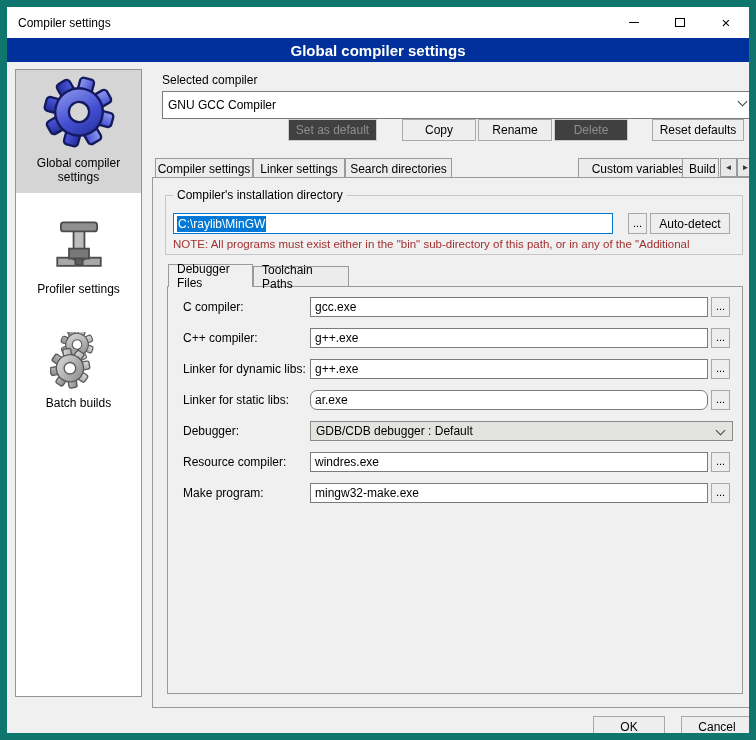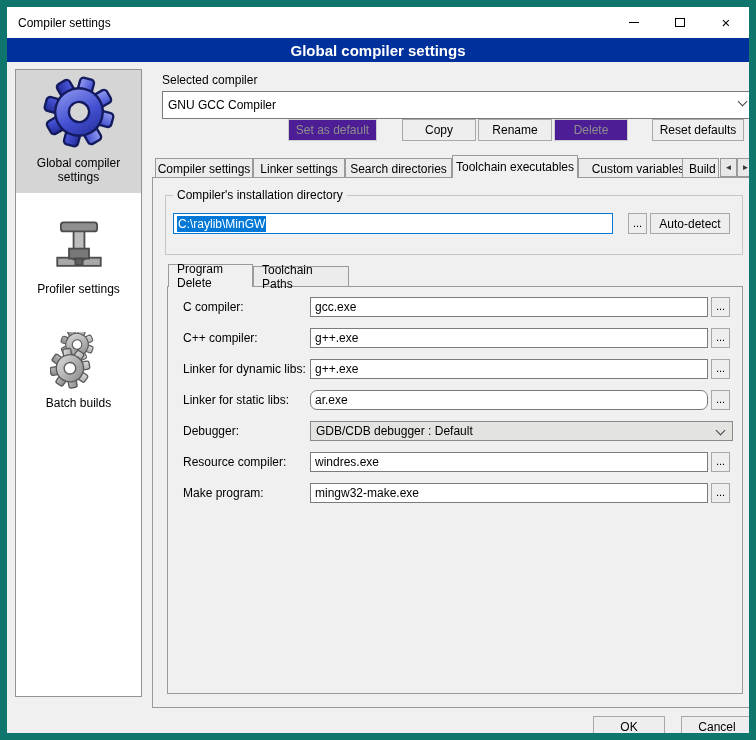--- a/index.html
+++ b/index.html
@@ -29,21 +29,21 @@
   
   .label { position:absolute; font-size:12px; }
   .combo { position:absolute; height:28px; background:#fff; border:1px solid #7b7b7b; display:flex; align-items:center;
            padding-left:5px; font-size:12px; }
   .combo .chev { position:absolute; right:8px; top:6px; width:7px; height:7px;
                  border-right:1.5px solid #444; border-bottom:1.5px solid #444; transform:rotate(45deg); }
   .combo.gray { background:#e3e3e0; border-color:#898989; }
 
   .btn { position:absolute; height:22px; background:#eeeeee; border:1px solid #a8a8a8; font-size:12px;
          display:flex; align-items:center; justify-content:center; cursor:default; }
-  .btn.disabled { background:#4c1d95; border-color:#cccccc; color:#8e8e8e; }
+  .btn.disabled { background:#404040; border-color:#cccccc; color:#8e8e8e; }
 
   
   .tab { position:absolute; top:151px; height:20px; background:#ececec; border:1px solid #9a9a9a; border-bottom:none;
          display:flex; align-items:center; justify-content:center; font-size:12px; padding:0 6px; white-space:nowrap; overflow:hidden; }
   .tab.active { top:148px; height:23px; background:#f0f0f0; z-index:3; }
   .tabscroll { position:absolute; top:151px; width:17px; height:19px; background:#e8e8e8; border:1px solid #9a9a9a;
                display:flex; align-items:center; justify-content:center; font-size:8px; color:#333; }
 
   .panel { position:absolute; left:145px; top:170px; width:603px; height:531px; background:#f0f0f0; border:1px solid #9a9a9a; z-index:1; }
 
@@ -176,43 +176,43 @@
 
   <div class="btn disabled" style="left:281px; top:112px; width:89px;">Set as default</div>
   <div class="btn" style="left:395px; top:112px; width:74px;">Copy</div>
   <div class="btn" style="left:471px; top:112px; width:74px;">Rename</div>
   <div class="btn disabled" style="left:547px; top:112px; width:74px;">Delete</div>
   <div class="btn" style="left:645px; top:112px; width:92px;">Reset defaults</div>
 
   <div class="tab" style="left:148px; width:98px;">Compiler settings</div>
   <div class="tab" style="left:246px; width:92px;">Linker settings</div>
   <div class="tab" style="left:338px; width:107px;">Search directories</div>
-  <div class="tab active" style="left:445px; width:126px;">Toolchain executables</div>
   <div class="tab" style="left:571px; width:120px;">Custom variables</div>
   <div class="tab" style="left:675px; width:37px; justify-content:flex-start;">Build options</div>
   <div class="tabscroll" style="left:713px;">
       <span>◄</span>
     </div>
   <div class="tabscroll" style="left:730px;">
       <span>►</span>
     </div>
 
   <div class="panel"></div>
 
   <div class="groupbox"></div>
   <div class="groupbox-label">Compiler's installation directory</div>
 
   <div class="text-input focused z3" style="left:166px; top:206px; width:440px;">
     <span class="sel-text">C:\raylib\MinGW</span>
   </div>
   <div class="dots" style="left:621px; top:206px; height:21px;">...</div>
   <div class="btn z3" style="left:643px; top:206px; width:80px; height:21px;">Auto-detect</div>
 
-
-  <div class="subtab active" style="left:161px; top:257px; width:85px;">Program Delete</div>
+  <div class="note">NOTE: All programs must exist either in the "bin" sub-directory of this path, or in any of the "Additional</div>
+
+  <div class="subtab active" style="left:161px; top:257px; width:85px;">Debugger Files</div>
   <div class="subtab" style="left:246px; top:259px; width:96px;">Toolchain Paths</div>
   <div class="subpanel"></div>
 
   <div class="field-label" style="top:293px;">C compiler:</div>
   <input class="field-input" style="top: 290px;" value="gcc.exe">
   <div class="dots" style="left:704px; top:290px;">...</div>
 
   <div class="field-label" style="top:324px;">C++ compiler:</div>
   <input class="field-input" style="top: 321px;" value="g++.exe">
   <div class="dots" style="left:704px; top:321px;">...</div>

